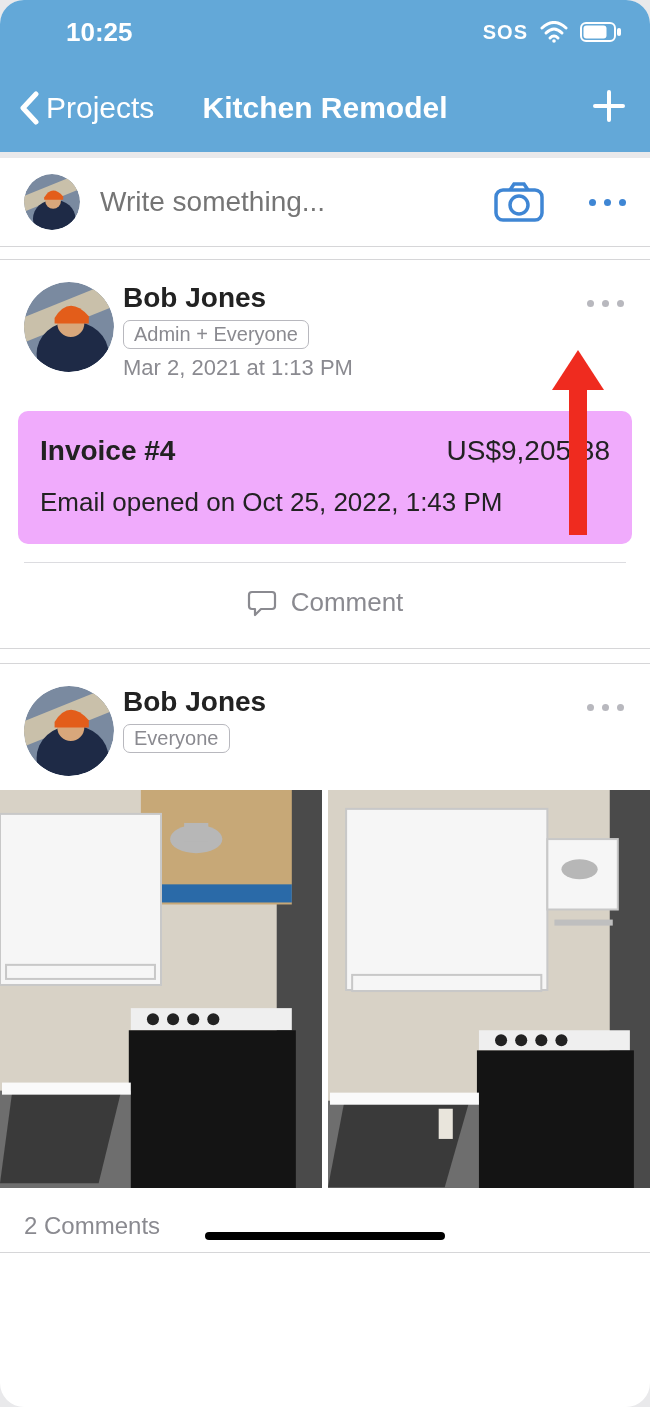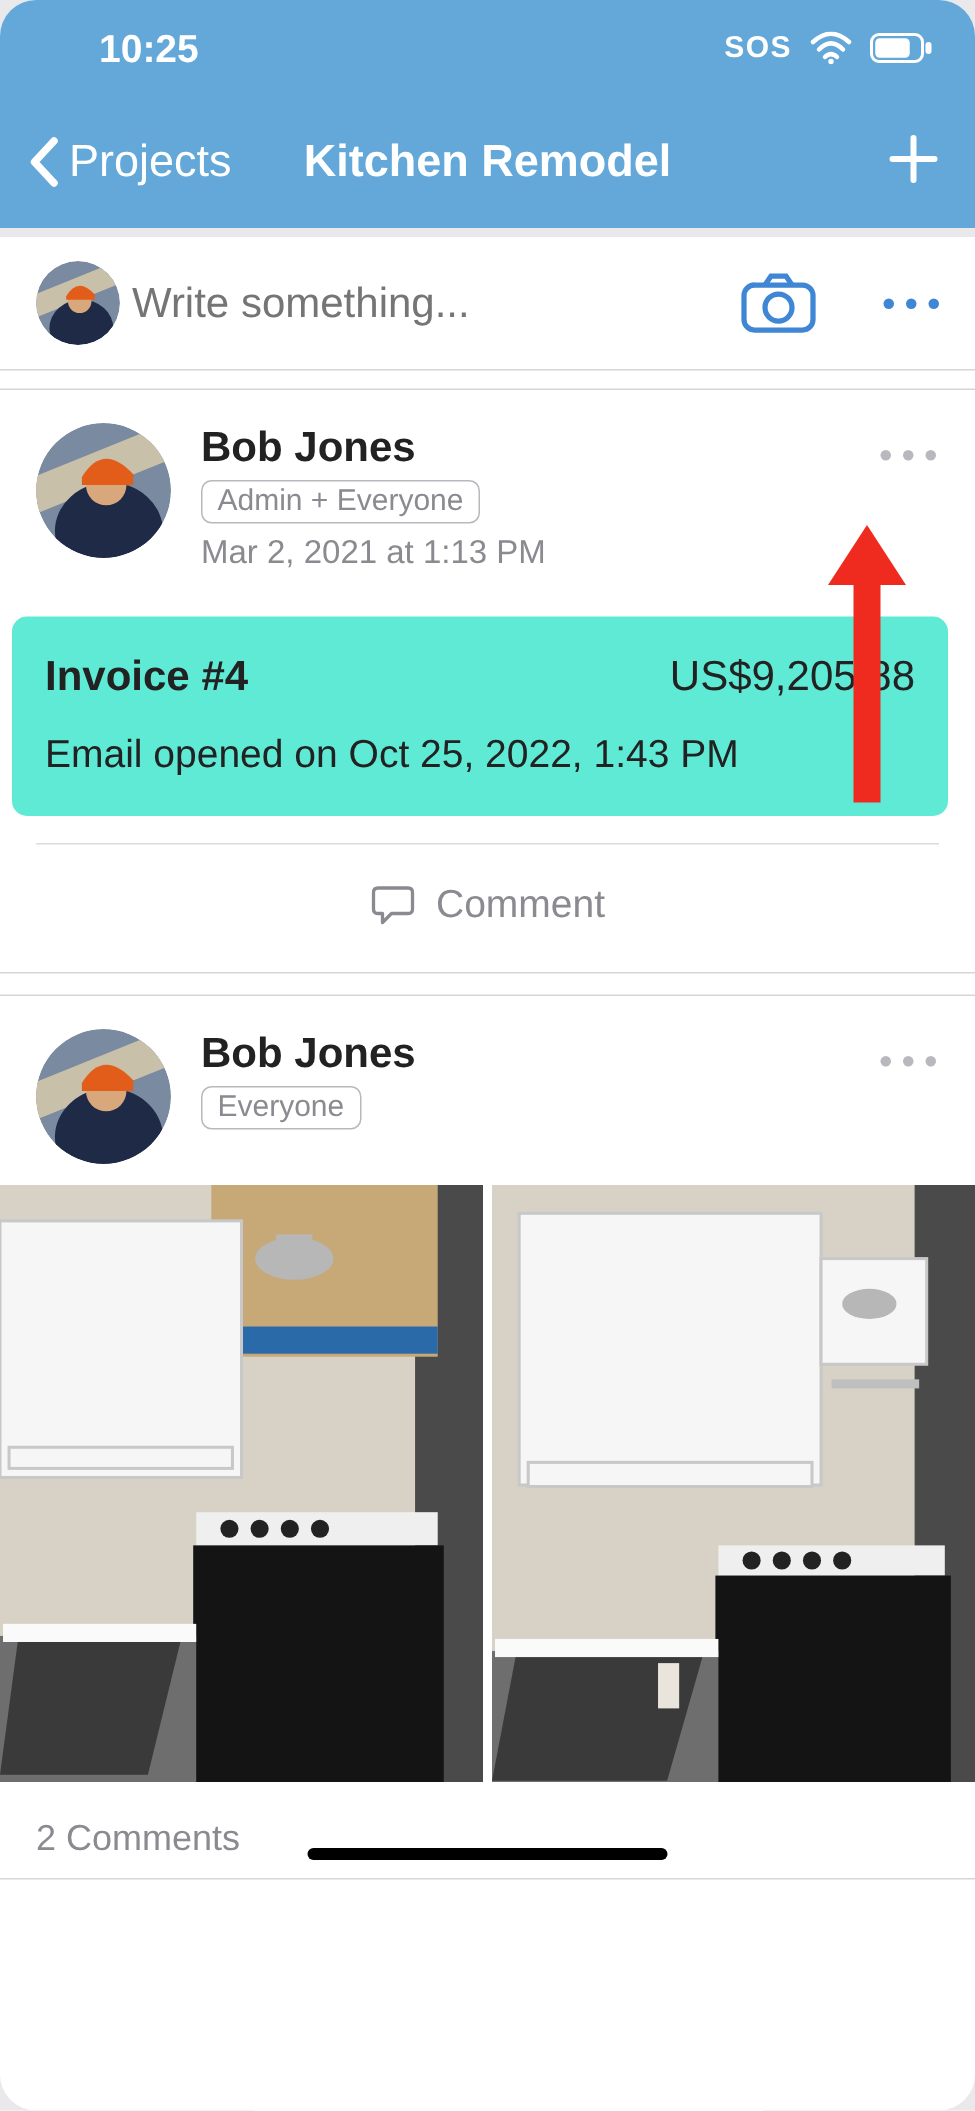--- a/index.html
+++ b/index.html
@@ -12,39 +12,39 @@
   .sos { font-size:20px; letter-spacing:1px; font-weight:700; }
 
   .navbar { background:#63a8d8; color:#fff; height:88px; display:flex; align-items:center; padding:0 18px; position:relative; }
   .back { display:flex; align-items:flex-end; gap:6px; font-size:30px; font-weight:400; }
   .title { position:absolute; left:0; right:0; text-align:center; font-size:30px; font-weight:700; pointer-events:none; }
   .plus { position:absolute; right:24px; }
 
   .sep-thin { height:6px; background:#e9e9eb; }
 
   
-  .composer { background:#fff; display:flex; align-items:center; gap:8px; padding:16px 24px 16px 24px; border-bottom:1px solid #d6d6d8; }
+  .composer { background:#fff; display:flex; align-items:center; gap:20px; padding:16px 24px 16px 24px; border-bottom:1px solid #d6d6d8; }
   .avatar-sm { width:56px; height:56px; border-radius:50%; flex:0 0 56px; }
   .composer-input { flex:1; font-size:28px; color:#9a9a9e; border:none; outline:none; background:transparent; }
   .composer-right { display:flex; align-items:center; gap:44px; }
   .dots { color:#3f86d4; font-size:42px; letter-spacing:4px; line-height:0; display:flex; gap:8px; }
   .dots span { width:7px; height:7px; border-radius:50%; background:#3f86d4; display:inline-block; }
   .dots-grey span { background:#b8b8be; }
 
   
   .post { background:#fff; border-top:1px solid #d6d6d8; border-bottom:1px solid #d6d6d8; margin-top:12px; padding-bottom:0; }
-  .post-header { display:flex; gap:20px; padding:22px 24px 14px 24px; align-items:flex-start; position:relative; }
+  .post-header { display:flex; gap:9px; padding:22px 24px 14px 24px; align-items:flex-start; position:relative; }
   .avatar-lg { width:90px; height:90px; border-radius:50%; flex:0 0 90px; }
   .author-block { display:flex; flex-direction:column; gap:6px; }
   .author-name { font-size:28px; font-weight:600; color:#222; }
   .role-pill { align-self:flex-start; font-size:20px; color:#8a8a90; border:1.5px solid #b8b8be; border-radius:7px; padding:2px 10px; }
   .timestamp { font-size:22px; color:#8a8a90; }
   .post-more { position:absolute; right:26px; top:40px; }
 
-  .invoice-card { margin:16px 18px 18px 8px; background:#5eead4; border-radius:10px; padding:24px 22px 26px 22px; }
+  .invoice-card { margin:16px 18px 18px 18px; background:#f0abfc; border-radius:10px; padding:24px 22px 26px 22px; }
   .invoice-row { display:flex; justify-content:space-between; font-size:28px; color:#222; }
   .invoice-title { font-weight:700; }
   .invoice-amount { font-weight:500; }
   .invoice-status { font-size:26px; color:#222; margin-top:20px; }
 
   .hr { height:1px; background:#dcdce0; margin:0 24px; }
   .comment-bar { display:flex; align-items:center; justify-content:center; gap:14px; padding:24px 0 30px 0; color:#8a8a90; font-size:26px; }
 
   .post-body { padding:8px 22px 18px 22px; font-size:30px; line-height:1.35; color:#111; }
 

